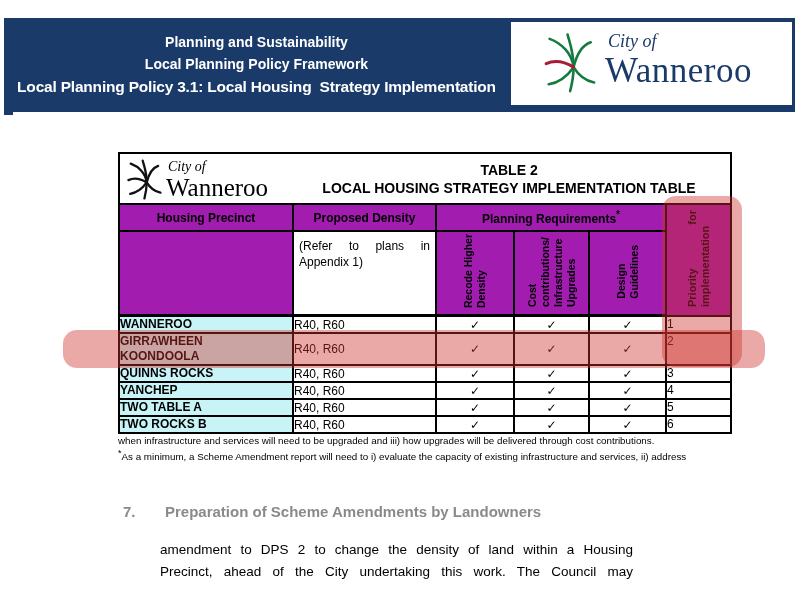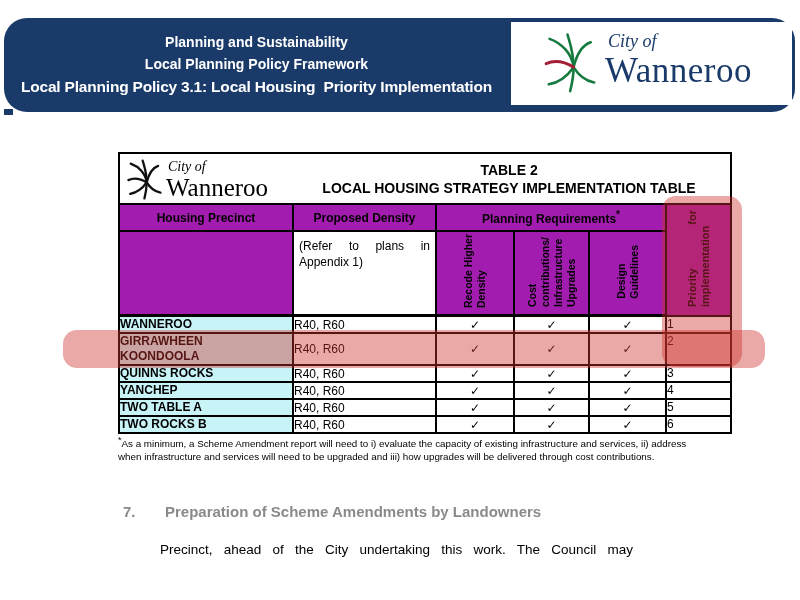--- a/index.html
+++ b/index.html
@@ -6,21 +6,20 @@
   body{
     width:800px;height:600px;position:relative;overflow:hidden;
     background:#ffffff;
     font-family:"Liberation Sans","DejaVu Sans",sans-serif;
     -webkit-font-smoothing:antialiased;
   }
   
   .banner{
     position:absolute;left:4px;top:18px;width:791px;height:94px;
     background:#1a3a69;
-    border-radius:23px;
   }
   .banner-notch{position:absolute;left:4px;top:109px;width:9px;height:6px;background:#1a3a69;}
   .banner-text{
     position:absolute;left:0;top:0;width:505px;height:91px;
     display:flex;flex-direction:column;justify-content:center;align-items:center;
     color:#ffffff;font-weight:bold;padding-top:2px;box-sizing:border-box;
   }
   .banner-line{white-space:pre;line-height:22px;font-size:14px;}
   .banner-line.big{font-size:15.5px;line-height:24px;letter-spacing:-0.2px;}
   .logo-box{
@@ -95,21 +94,21 @@
   }
   .body-para .pline{text-align:justify;text-align-last:justify;}
 </style>
 </head>
 <body>
 
 <div class="banner">
   <div class="banner-text">
     <div class="banner-line">Planning and Sustainability</div>
     <div class="banner-line">Local Planning Policy Framework</div>
-    <div class="banner-line big">Local Planning Policy 3.1: Local Housing  Priority Implementation</div>
+    <div class="banner-line big">Local Planning Policy 3.1: Local Housing  Strategy Implementation</div>
   </div>
   <div class="logo-box">
     <svg width="60" height="62" viewBox="0 0 70 72">
       <g fill="none" stroke="#157a3e" stroke-width="3" stroke-linecap="round">
         <path d="M38 42 C36 26, 24 14, 10 9"></path>
         <path d="M38 42 C38 24, 33 12, 31 4"></path>
         <path d="M38 42 C42 26, 49 16, 58 13"></path>
         <path d="M38 42 C31 52, 21 60, 9 62"></path>
         <path d="M38 42 C38 54, 36 62, 34 70"></path>
         <path d="M38 42 C44 52, 52 58, 62 60"></path>
@@ -233,25 +232,26 @@
           <td class="check">✓</td>
           <td class="check">✓</td>
           <td class="check">✓</td>
           <td class="priority">6</td>
         </tr>
       </tbody>
   </table>
 </div>
 
 <div class="footnote">
+  <div>when infrastructure and services will need to be upgraded and iii) how upgrades will be delivered through cost contributions.</div>
   <div><sup>*</sup><span>As a minimum, a Scheme Amendment report will need to i) evaluate the capacity of existing infrastructure and services, ii) address</span></div>
-  <div>when infrastructure and services will need to be upgraded and iii) how upgrades will be delivered through cost contributions.</div>
 </div>
 
 <div class="hl hl-vertical"></div>
 <div class="hl hl-horizontal"></div>
 
 <div class="section-num">7.</div>
 <div class="section-title">Preparation of Scheme Amendments by Landowners</div>
 
 <div class="body-para">
+  <div class="pline">amendment to DPS 2 to change the density of land within a Housing</div>
   <div class="pline">Precinct, ahead of the City undertaking this work. The Council may</div>
 </div>
 
 </body></html>

